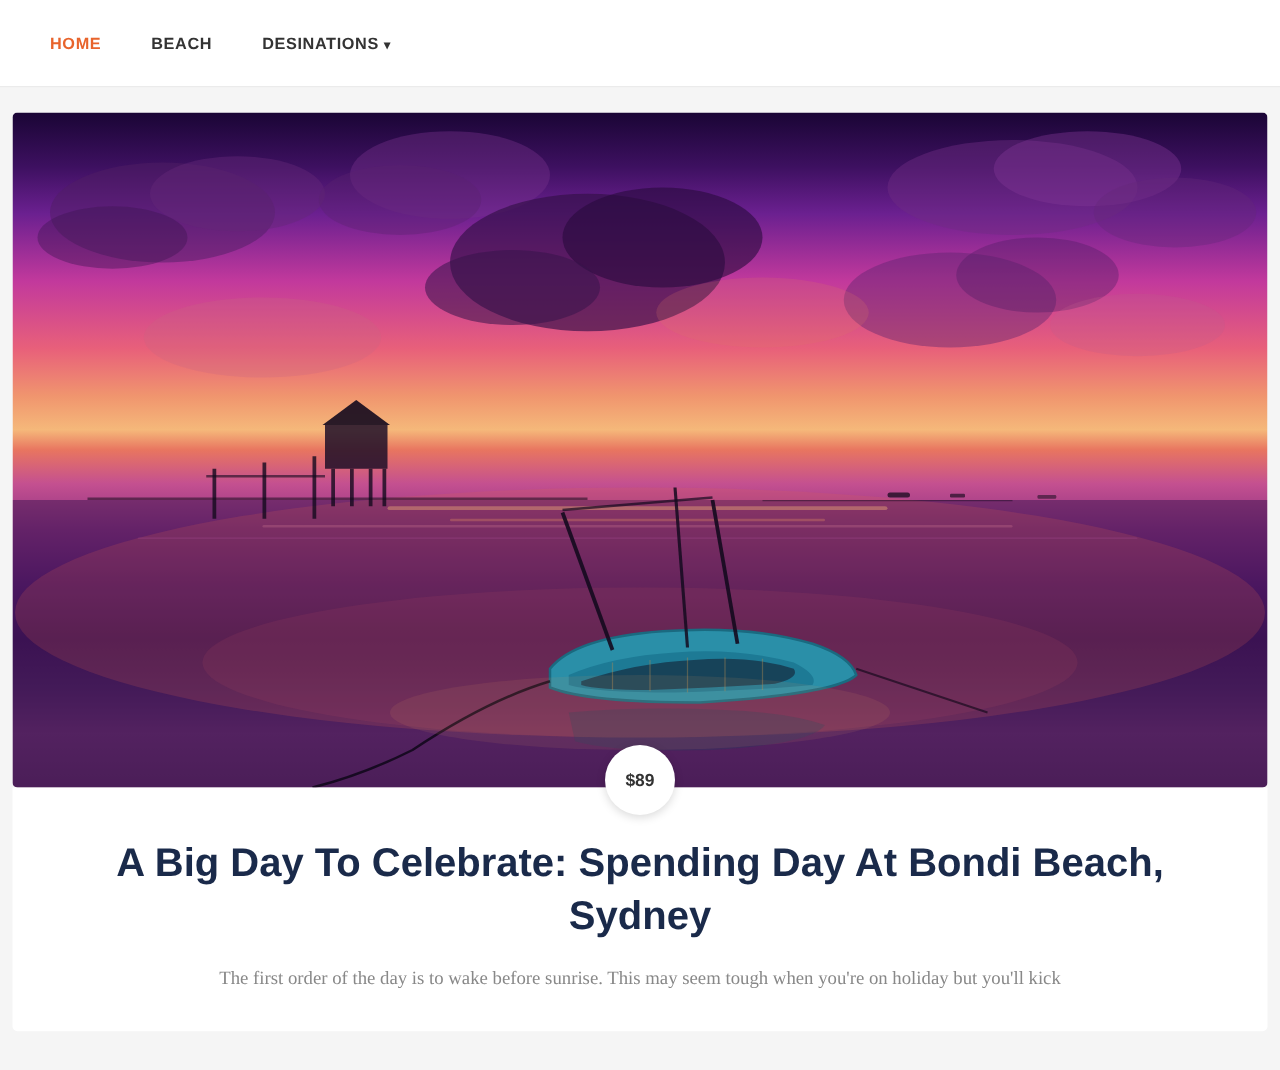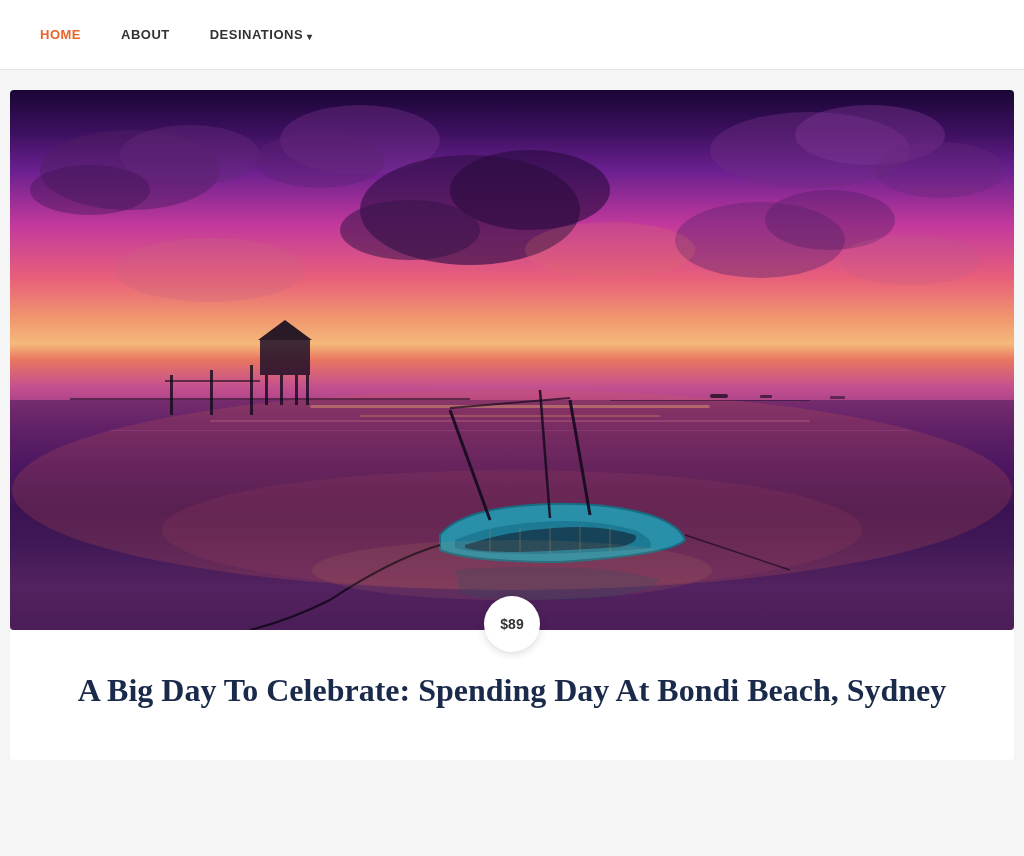--- a/index.html
+++ b/index.html
@@ -143,41 +143,41 @@
     }
     .post-categories {
       font-family: Arial, sans-serif;
       font-size: 12px;
       font-weight: 700;
       letter-spacing: 1px;
       color: #e8642c;
       margin-bottom: 14px;
     }
     .post-title {
-      font-family: Liberation Serif, serif;
+      font-family: Liberation Sans, sans-serif;
       font-size: 32px;
       font-weight: 700;
       color: #1a2a4a;
       line-height: 1.3;
       margin-bottom: 18px;
     }
     .post-excerpt {
       font-family: Georgia, serif;
       font-size: 15px;
       color: #888;
       line-height: 1.6;
     }
   </style>
 </head>
 <body>
 
 <nav>
   <div class="nav-left">
     <a class="nav-link active">HOME</a>
-    <a class="nav-link">ABOUT</a>
+    <a class="nav-link">BEACH</a>
     <a class="nav-link nav-link-with-arrow">
       <span>DESINATIONS</span>
       <span class="dropdown-arrow">▾</span>
     </a>
   </div>
 
 
 </nav>
 
 <main>
@@ -269,16 +269,17 @@
 
           <ellipse cx="502" cy="480" rx="200" ry="30" fill="rgba(240,160,100,0.1)"></ellipse>
         </svg>
       </div>
 
       <div class="price-badge">$89</div>
     </div>
 
     <div class="post-info">
       <h1 class="post-title">A Big Day To Celebrate: Spending Day At Bondi Beach, Sydney</h1>
+      <p class="post-excerpt">The first order of the day is to wake before sunrise. This may seem tough when you're on holiday but you'll kick</p>
     </div>
 
   </div>
 </main>
 
 </body></html>

